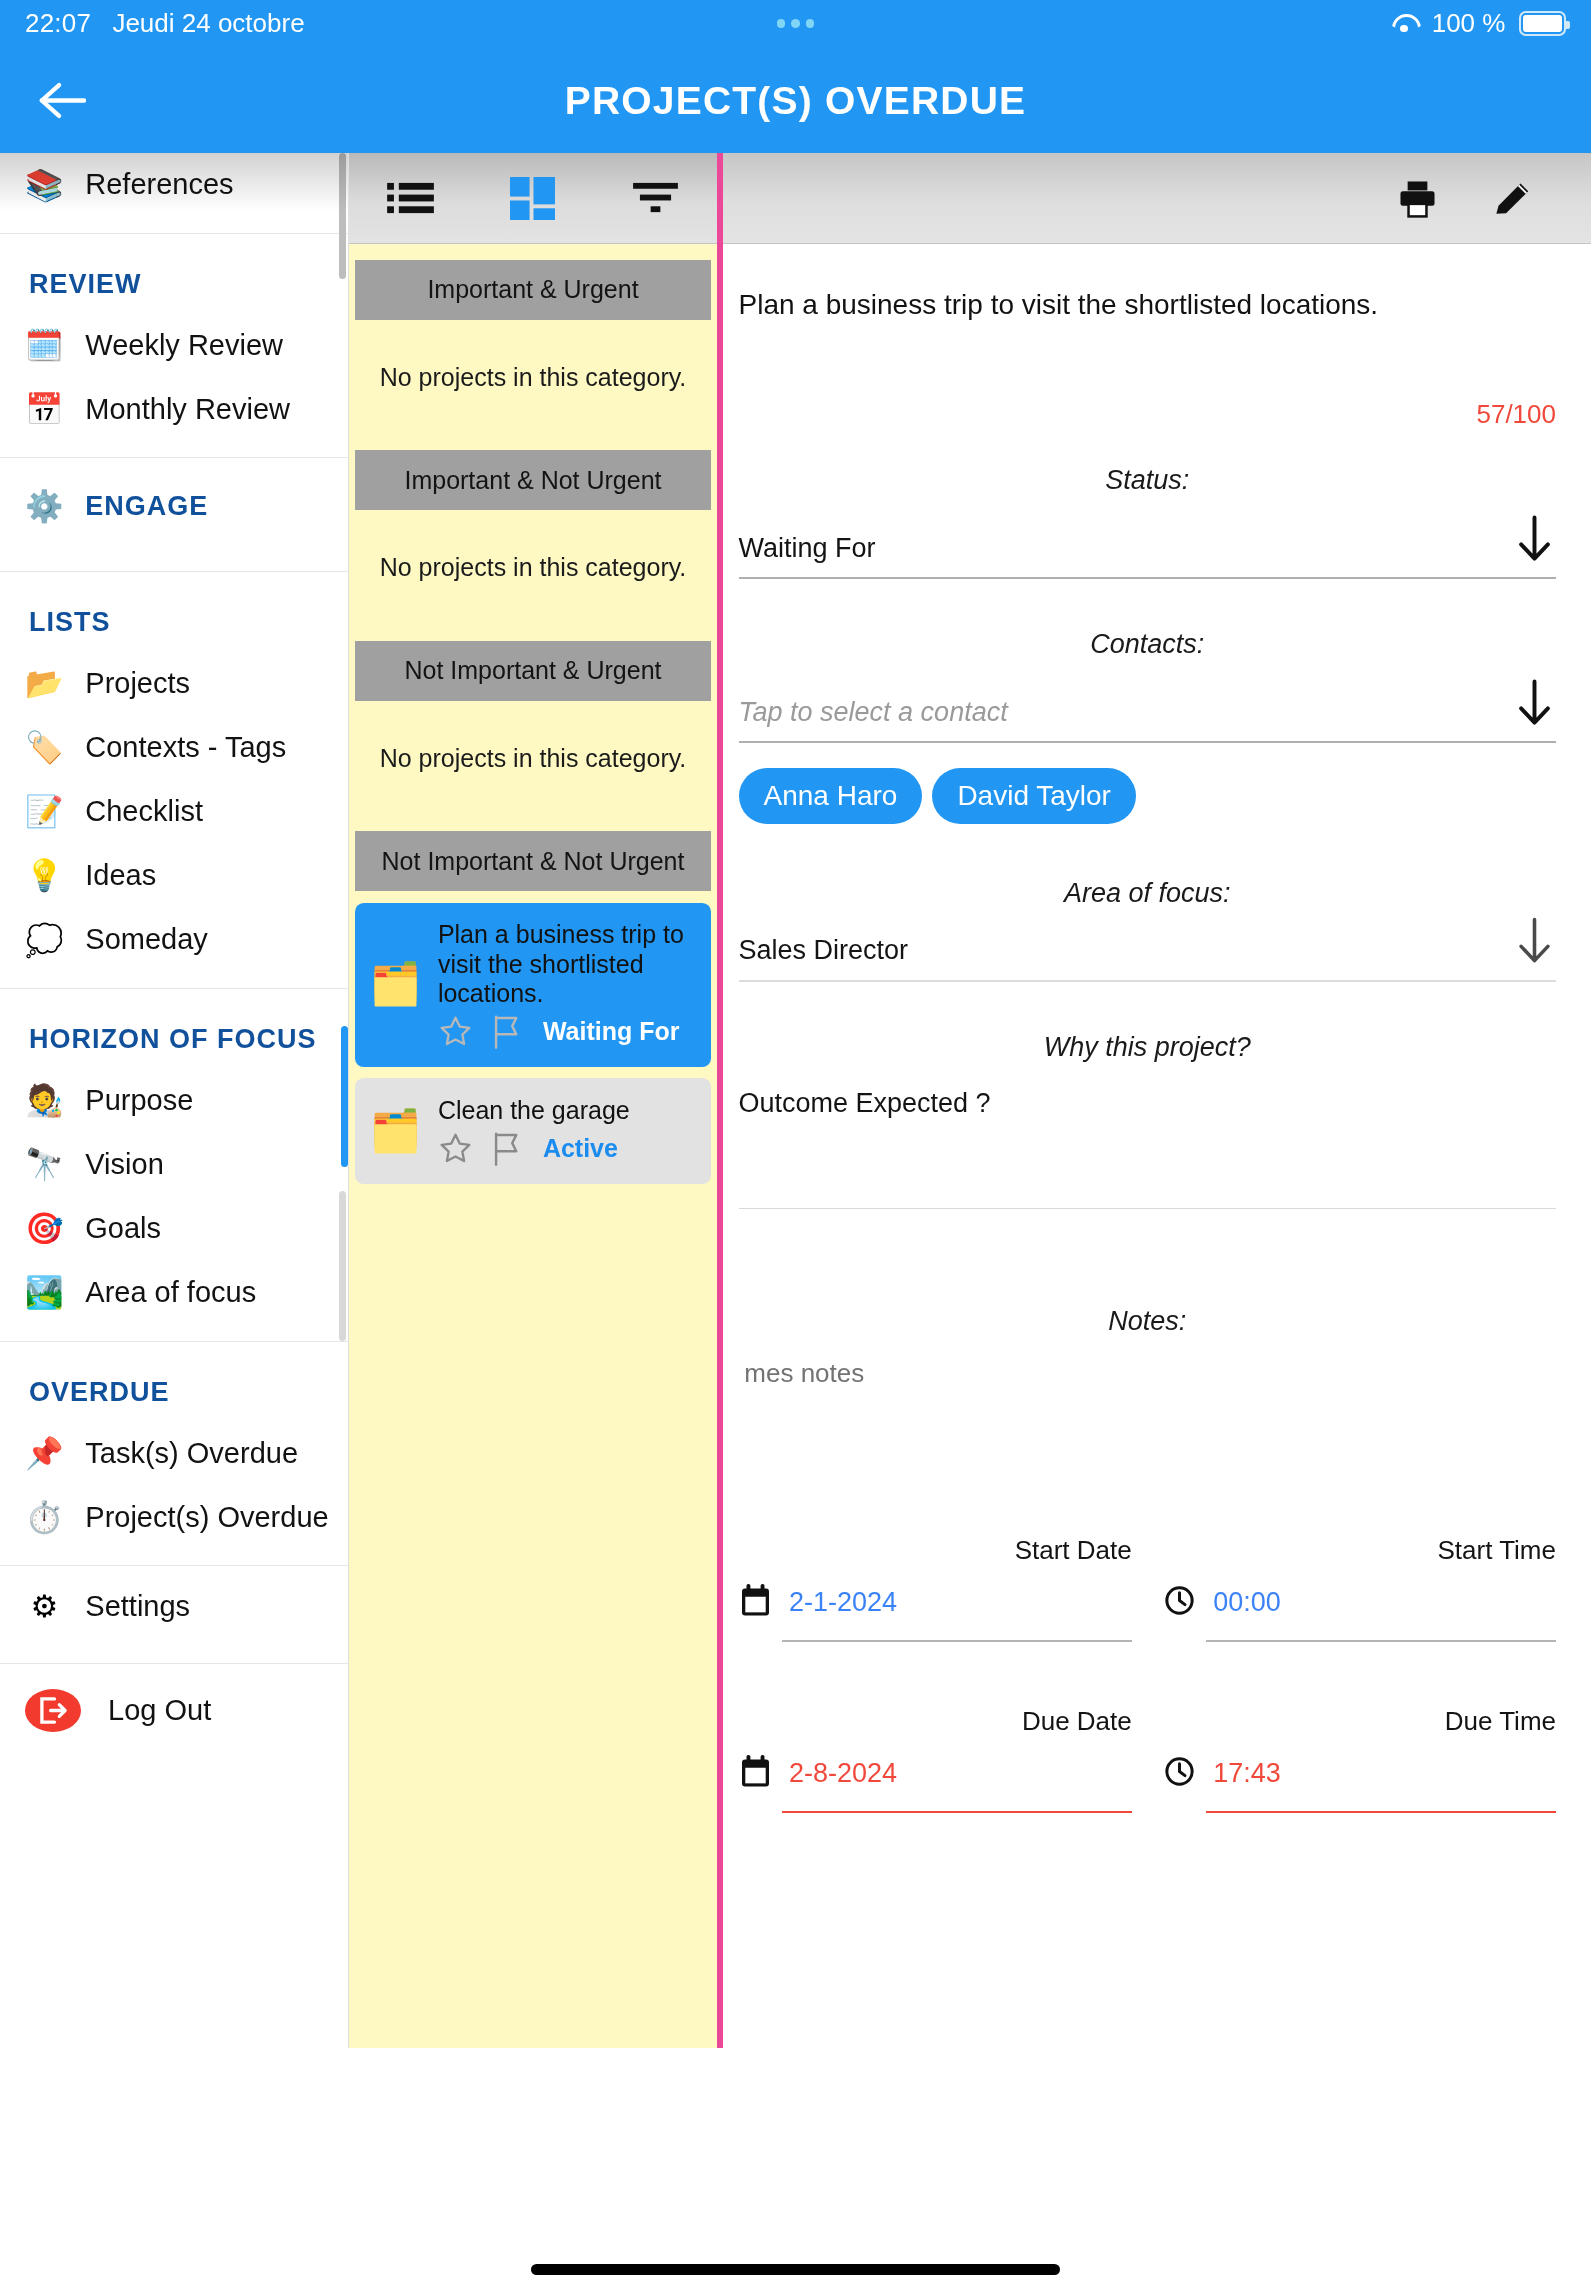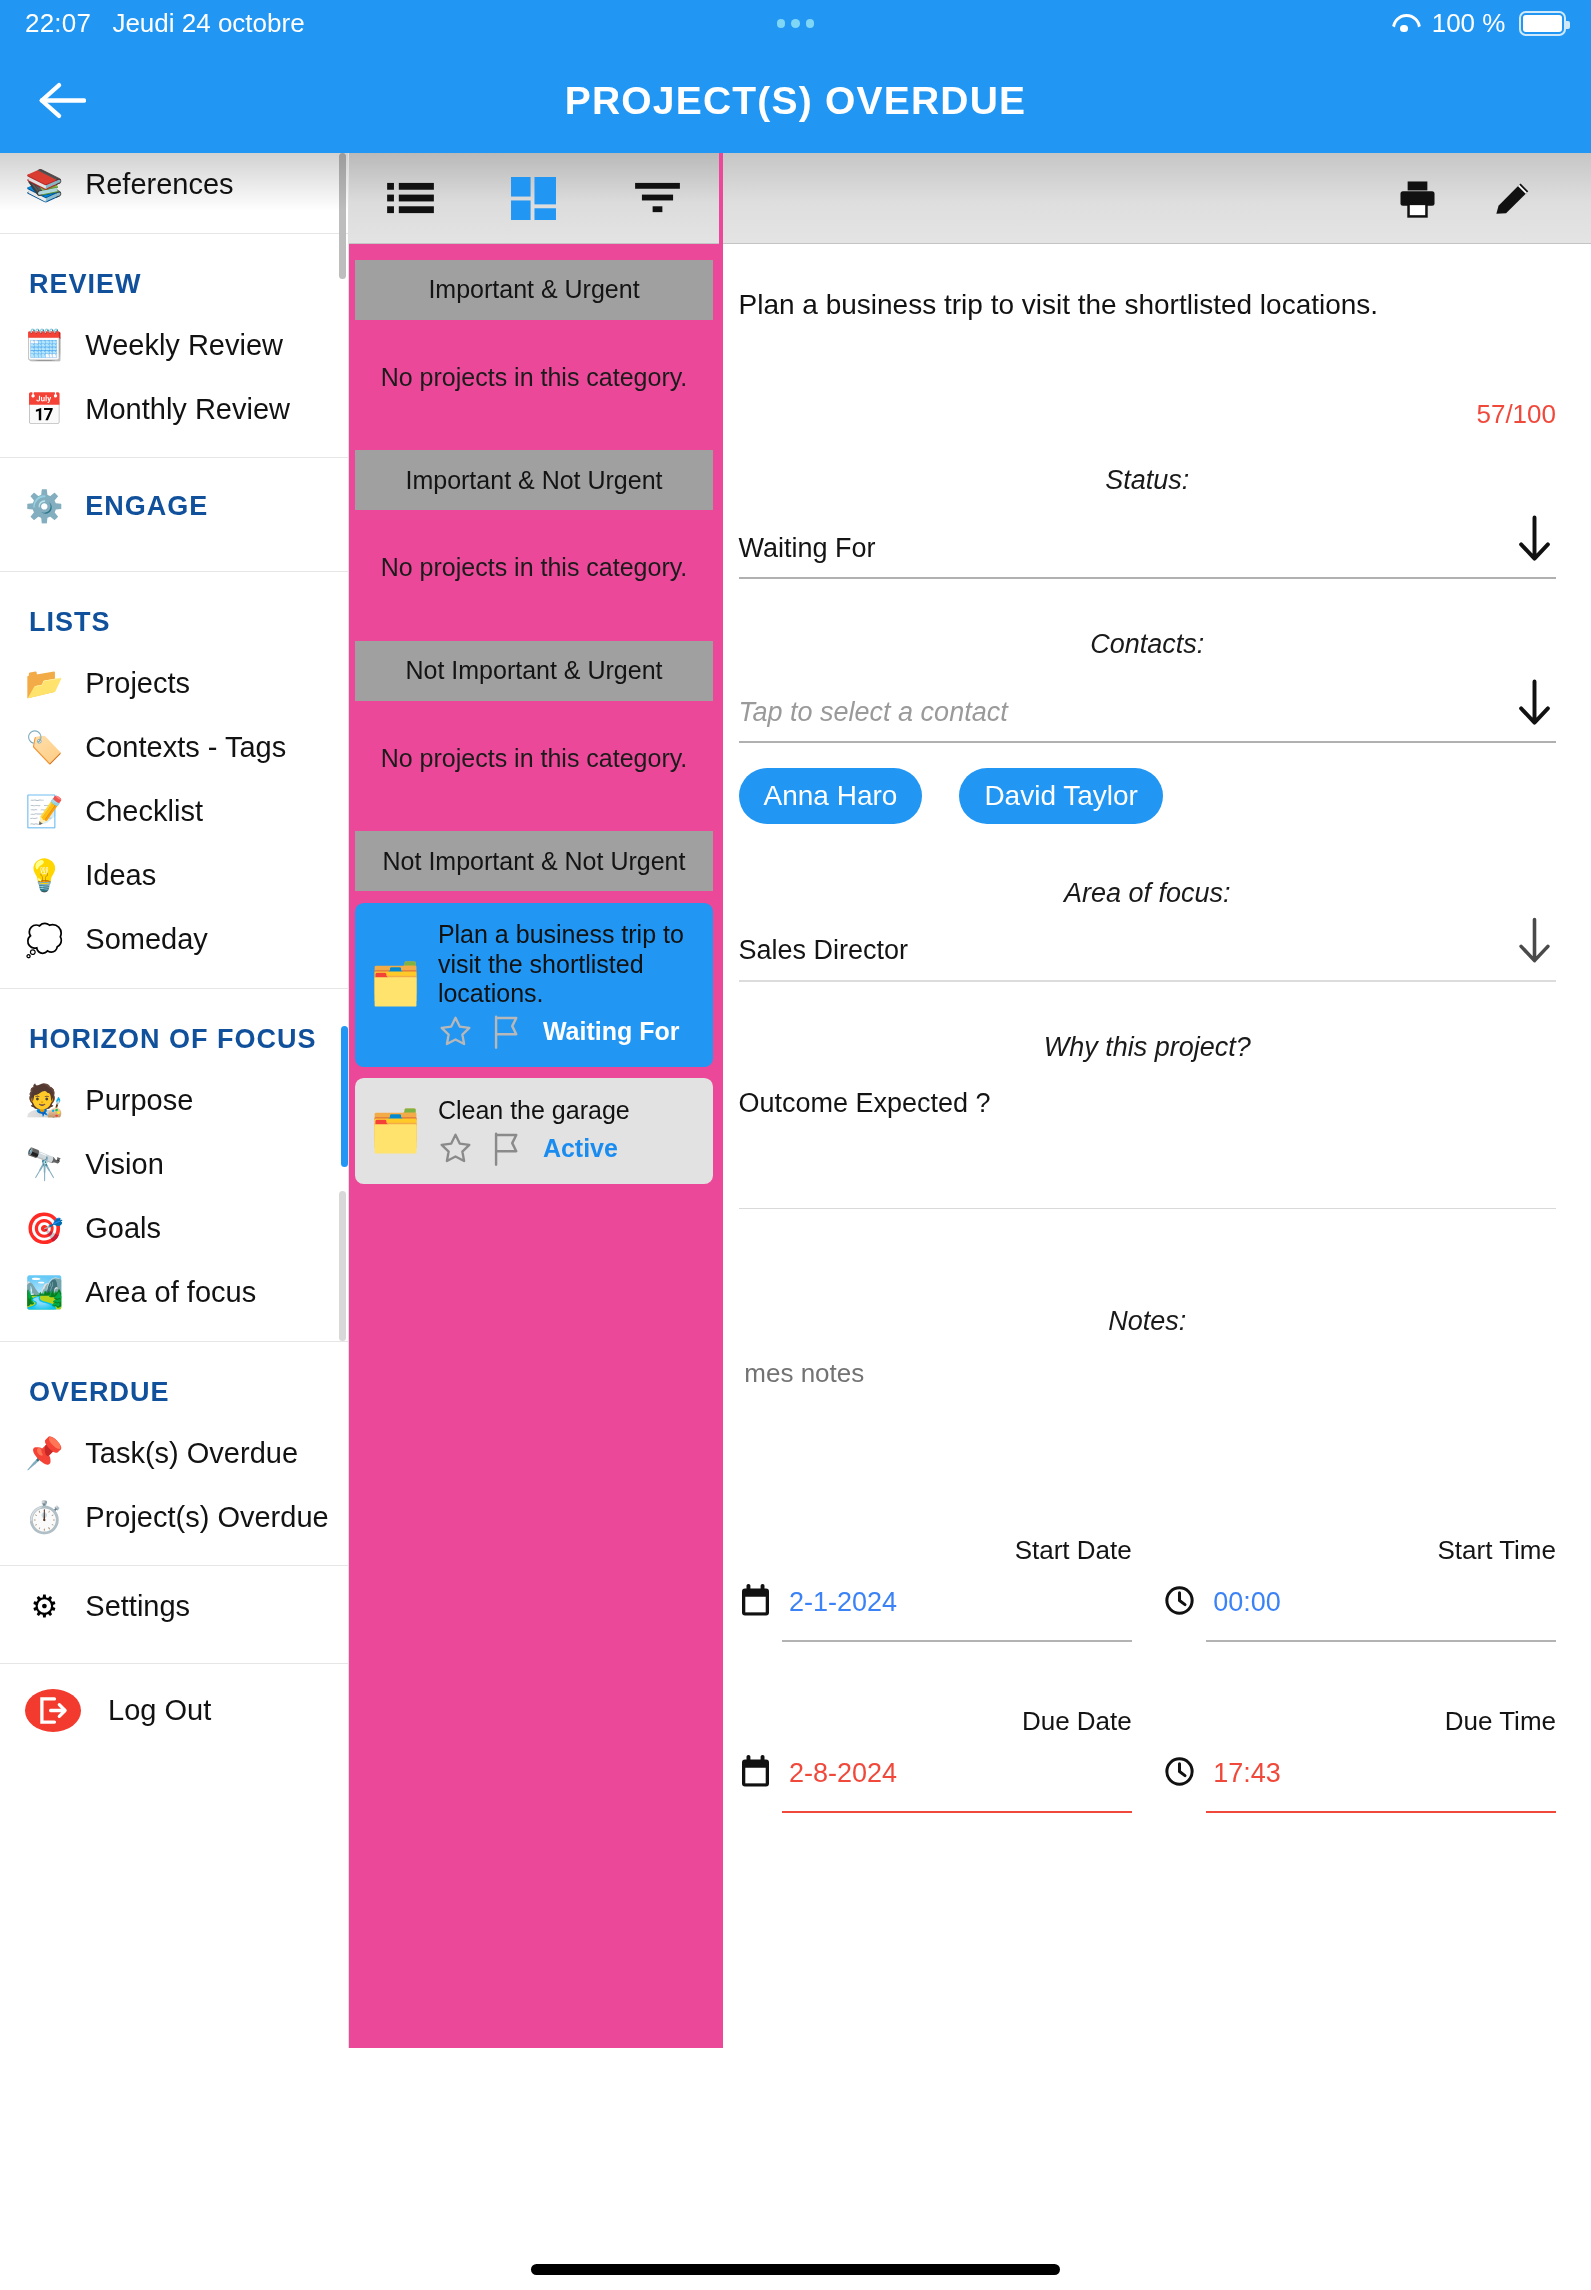--- a/index.html
+++ b/index.html
@@ -115,22 +115,22 @@
     position: absolute; right: 0px; top: 873px; width: 6.8px; height: 141px;
     background: #2196f3; border-radius: 3.9px;
   }
   .sb-scroll3 {
     position: absolute; right: 1.9px; top: 1038px; width: 6.8px; height: 150px;
     background: #d8d8d8; border-radius: 3.9px;
   }
 
   
   .midcol {
-    width: 374px; height: 100%; background: #ec4899;
-    border-right: 4px solid #ec4899; position: relative; overflow: hidden;
+    width: 374px; height: 100%; background: #fef9c3;
+    border-right: 6px solid #ec4899; position: relative; overflow: hidden;
   }
   .mid-toolbar {
     height: 91px; background: linear-gradient(to bottom, #b9b9b9 0%, #dcdcdc 55%, #e3e3e3 100%);
     display: flex; align-items: center; justify-content: space-around;
     border-bottom: 1px solid #c4c4c4;
   }
   .tb-btn {
     width: 74px; height: 74px; display: flex; align-items: center; justify-content: center;
     cursor: pointer;
   }
@@ -178,21 +178,21 @@
   .field-row {
     display: flex; align-items: flex-end; justify-content: space-between;
     min-height: 54px; padding-top: 17.5px;
   }
   .field-val { font-size: 27px; color: #141414; }
   .field-val.ph { color: #9a9a9a; font-style: italic; }
   .field-rule { height: 1.9px; background: #b0b0b0; margin-top: 13.6px; }
   .field-rule.light { background: #dcdcdc; }
   .arrow-down { width: 43px; height: 50px; flex: 0 0 43px; cursor: pointer; }
 
-  .chips { display: flex; gap: 37px; padding-top: 25px; }
+  .chips { display: flex; gap: 10px; padding-top: 25px; }
   .chip {
     background: #2196f3; color: #ffffff; border-radius: 29px;
     padding: 11.6px 25px; font-size: 28px; cursor: pointer;
   }
 
   .why-box { margin-top: 50px; }
   .why-val { font-size: 27px; color: #141414; padding-top: 25px; }
   .why-rule { height: 1px; background: #d9d9d9; margin-top: 89px; }
 
   .notes-box { margin-top: 97px; }

